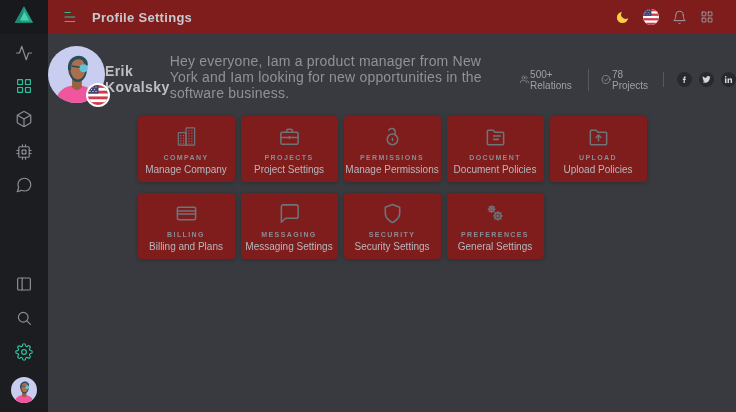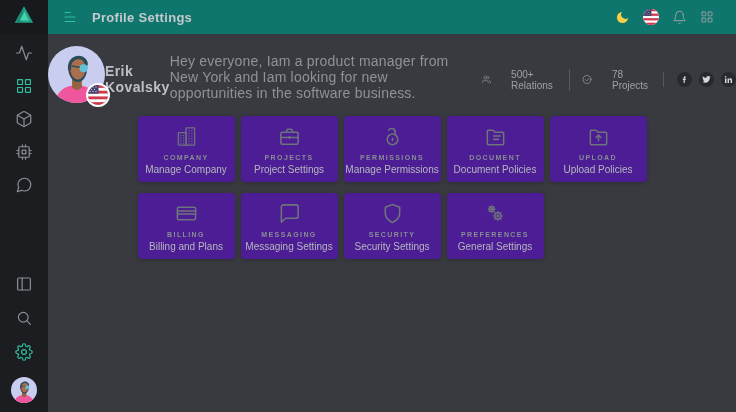--- a/index.html
+++ b/index.html
@@ -34,21 +34,21 @@
   .side-icon svg { width: 100%; height: 100%; display: block; }
   .side-item .side-icon[data-icon="avatar-man"] {
     width: 26px; height: 26px; border-radius: 50%; overflow: hidden;
   }
   .side-item:has(.side-icon[data-icon="avatar-man"]) { height: 26px; }
 
   
   .header {
     position: absolute; left: 48px; right: 0; top: 0; height: 34px;
     display: flex; align-items: center; padding: 0 22px 0 14px;
-    background: #0f766e;
+    background: #7f1d1d;
   }
   .hamburger { background: none; border: none; cursor: pointer; width: 18px; height: 18px; padding: 0; color: #2fbf9e; margin-right: 12px; }
   .hamburger svg { width: 18px; height: 18px; display: block; }
   .page-title { font-size: 13px; font-weight: bold; color: #c6c9cd; letter-spacing: 0.3px; }
   .header-actions { margin-left: auto; display: flex; align-items: center; gap: 13px; }
   .hdr-btn { background: none; border: none; padding: 0; cursor: pointer; color: #9ba0a6; display: flex; align-items: center; }
   .hdr-icon { width: 15px; height: 15px; display: block; }
   .hdr-icon svg { width: 100%; height: 100%; display: block; }
   .hdr-icon[data-icon="moon"] { color: #f7ce46; }
   .hdr-icon[data-icon="flag-us"] { width: 16px; height: 16px; border-radius: 50%; overflow: hidden; }
@@ -63,40 +63,40 @@
   .flag-badge {
     position: absolute; right: -3px; bottom: -2px; width: 20px; height: 20px;
     border-radius: 50%; overflow: hidden; box-shadow: 0 0 0 2px #ffffff;
   }
   .flag-badge svg { width: 100%; height: 100%; display: block; }
   .profile-name { margin-top: 8px; font-size: 14px; font-weight: bold; color: #bcc0c5; letter-spacing: 0.4px; }
   .profile-bio { margin-top: 4px; font-size: 14px; color: #8f9297; letter-spacing: 0.2px; }
 
   
   .stats-row { display: flex; align-items: center; justify-content: center; margin-top: 10px; }
-  .stat { display: flex; align-items: center; gap: 20px; font-size: 10px; color: #9da0a5; padding: 0 12px; }
+  .stat { display: flex; align-items: center; gap: 1px; font-size: 10px; color: #9da0a5; padding: 0 12px; }
   .stat + .stat { border-left: 1px solid #54575c; }
   .stat-icon { width: 13px; height: 13px; color: #9da0a5; }
   .stat-icon svg { width: 100%; height: 100%; display: block; }
   .socials { display: flex; align-items: center; gap: 7px; padding-left: 13px; border-left: 1px solid #54575c; }
   .social {
     width: 15px; height: 15px; border-radius: 50%; background: #26292d;
     display: flex; align-items: center; justify-content: center; cursor: pointer;
     text-decoration: none; border: none;
   }
   .social-glyph { width: 9px; height: 9px; color: #d3d6da; display: block; }
   .social-glyph svg { width: 100%; height: 100%; display: block; }
 
   
   .cards-grid {
     width: 509px; margin: 13px auto 0;
     display: grid; grid-template-columns: repeat(5, 97px); gap: 11px 6px;
   }
   .card {
-    height: 66px; background: #4c1d95; border-radius: 4px;
+    height: 66px; background: #7f1d1d; border-radius: 4px;
     display: flex; flex-direction: column; align-items: center; justify-content: flex-start;
     padding-top: 9px; cursor: pointer; box-shadow: 0 1px 4px rgba(0,0,0,0.22);
   }
   .card-icon { width: 23px; height: 23px; color: #6f737a; }
   .card-icon svg { width: 100%; height: 100%; display: block; }
   .card-label { margin-top: 6px; font-size: 7px; font-weight: bold; letter-spacing: 1.4px; color: #898d93; }
   .card-sub { margin-top: 3px; font-size: 10px; color: #b5b8bd; }
 </style>
 <title>Profile Settings</title></head>
 <body>

